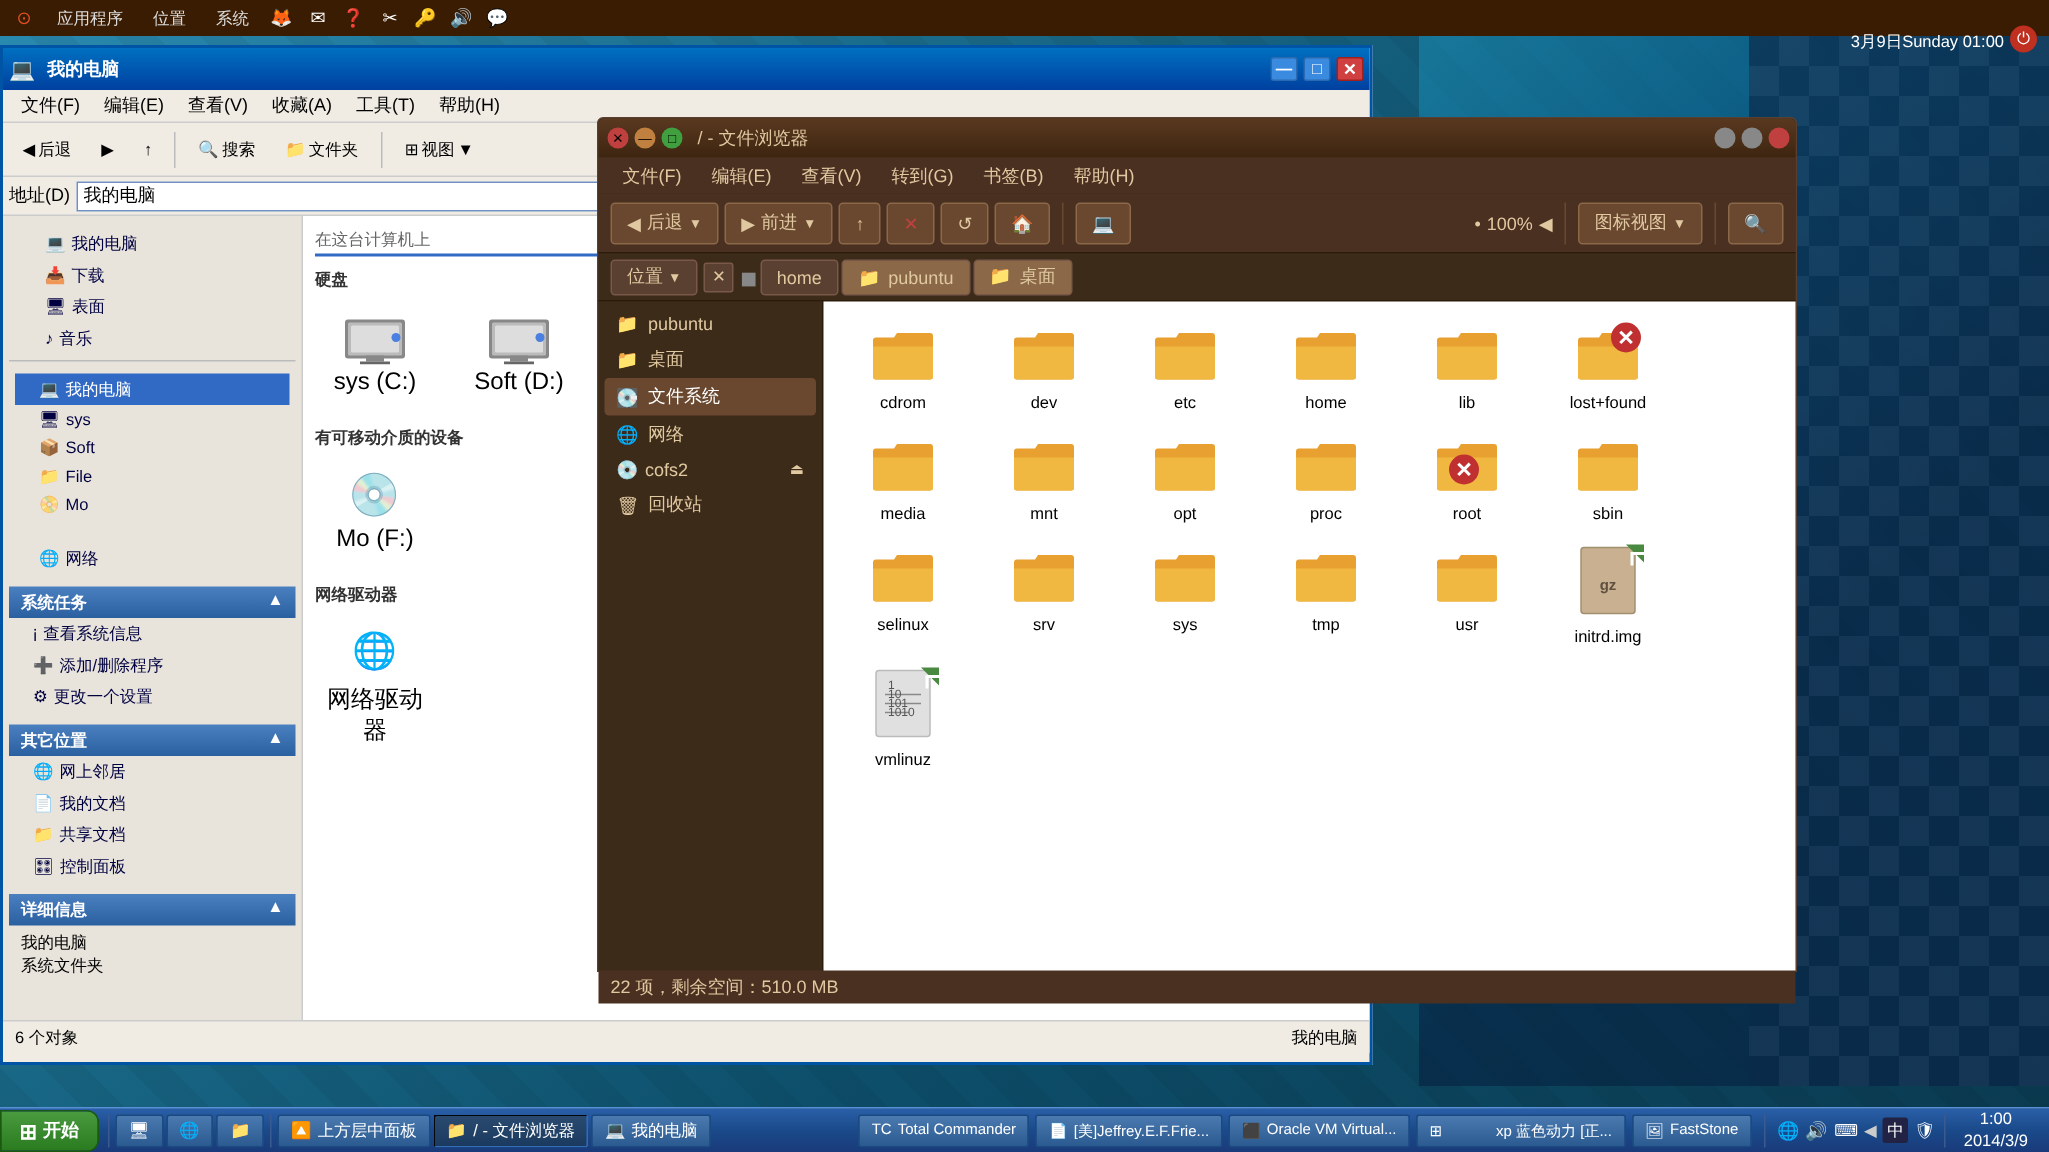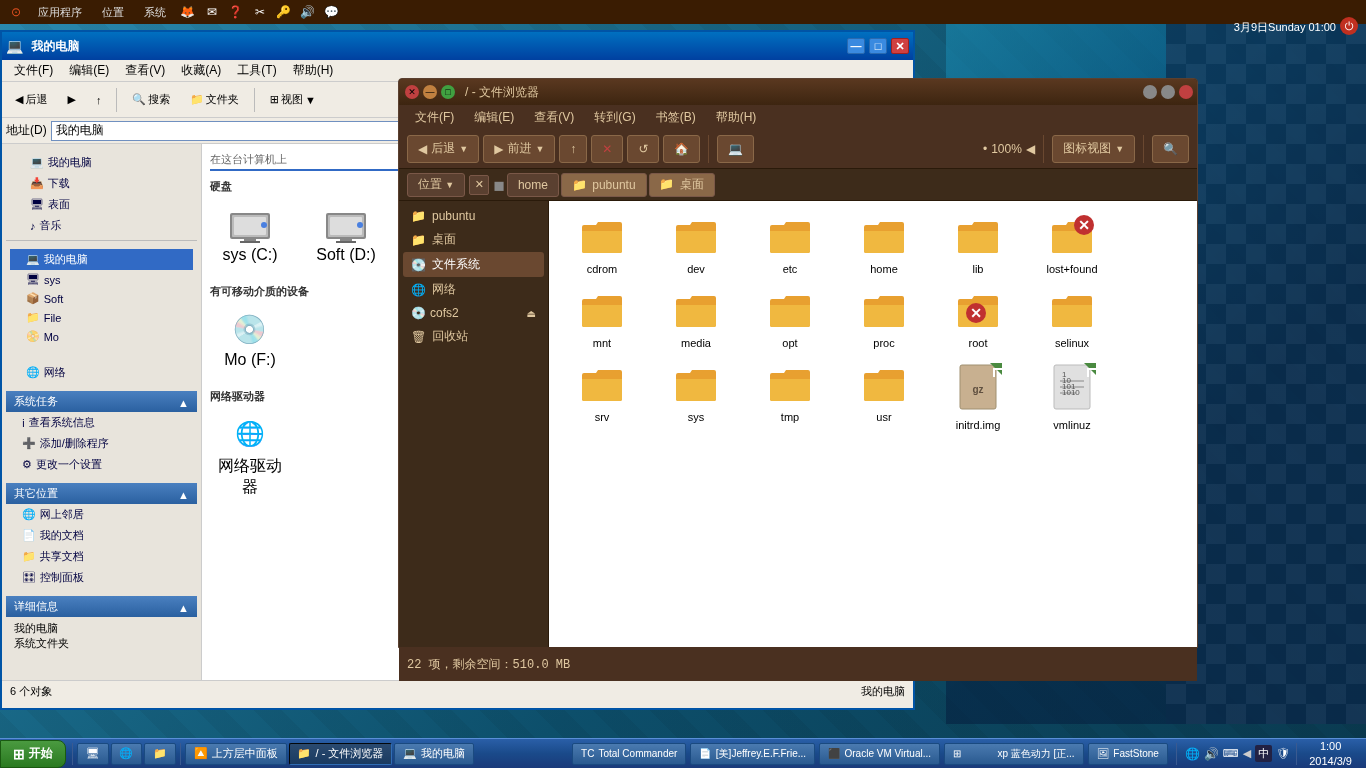--- a/index.html
+++ b/index.html
@@ -66,21 +66,21 @@
     .win-menu-item { padding: 2px 8px; font-size: 12px; color: #000; cursor: pointer; }
     .win-toolbar { height: 36px; background: #f0ece4; display: flex; align-items: center; padding: 0 4px; gap: 2px; border-bottom: 1px solid #ccc; }
     .win-toolbar-btn { height: 28px; padding: 0 8px; background: transparent; border: 1px solid transparent; border-radius: 2px; cursor: pointer; display: flex; align-items: center; gap: 2px; font-size: 11px; }
     .win-address-bar { height: 26px; background: #f0ece4; display: flex; align-items: center; padding: 0 4px; gap: 4px; border-bottom: 1px solid #ccc; }
     .win-address-label { font-size: 12px; color: #000; }
     .win-address-input { flex: 1; height: 20px; border: 1px solid #7090c0; background: #fff; padding: 0 4px; font-size: 12px; }
     .win-content { display: flex; height: calc(100% - 140px); }
     .win-sidebar { width: 200px; background: #e8e4dc; border-right: 1px solid #ccc; overflow-y: auto; padding: 4px; }
     .win-main { flex: 1; background: #fff; overflow-y: auto; padding: 8px; }
     .sidebar-section { margin-bottom: 8px; }
-    .sidebar-section-title { background: linear-gradient(to bottom, #4a80c0 0%, #2a60a0 100%); color: #fff; padding: 3px 8px; font-size: 11px; font-weight: normal; display: flex; align-items: flex-end; justify-content: space-between; cursor: pointer; }
+    .sidebar-section-title { background: linear-gradient(to bottom, #4a80c0 0%, #2a60a0 100%); color: #fff; padding: 3px 8px; font-size: 11px; font-weight: bold; display: flex; align-items: flex-start; justify-content: space-between; cursor: pointer; }
     .sidebar-item { padding: 3px 8px 3px 16px; font-size: 11px; color: #000040; cursor: pointer; display: flex; align-items: center; gap: 4px; }
     .sidebar-item.selected { background: #316ac5; color: #fff; }
     .win-statusbar { height: 22px; background: #f0ece4; border-top: 1px solid #ccc; display: flex; align-items: center; padding: 0 8px; font-size: 11px; color: #000; gap: 16px; }
     .file-item { width: 80px; display: flex; flex-direction: column; align-items: center; gap: 2px; cursor: pointer; padding: 4px; border-radius: 2px; }
     .file-label { font-size: 16px; text-align: center; color: #000; word-break: break-word; max-width: 78px; }
 
     
     .ubuntu-window {
       position: absolute; top: 78px; left: 398px; width: 800px; height: 570px;
       background: #3d2b1a; border: 1px solid #5a4030; z-index: 60;
@@ -100,21 +100,21 @@
     .ubuntu-toolbar { height: 40px; background: #4a3020; display: flex; align-items: center; padding: 0 8px; gap: 4px; border-bottom: 1px solid #2a1a0a; }
     .ubuntu-toolbar-btn { height: 28px; background: #6a4830; border: 1px solid #8a6848; border-radius: 3px; color: #e0c8a0; padding: 0 10px; cursor: pointer; display: flex; align-items: center; gap: 4px; font-size: 12px; }
     .ubuntu-location-bar { height: 32px; background: #3d2b1a; display: flex; align-items: center; padding: 0 8px; gap: 4px; border-bottom: 1px solid #2a1a0a; }
     .ubuntu-loc-btn { height: 24px; background: #5a4030; border: 1px solid #7a5848; border-radius: 3px; color: #e0c8a0; padding: 0 10px; cursor: pointer; font-size: 12px; }
     .ubuntu-loc-btn.active { background: #8a6848; }
     .ubuntu-content { display: flex; height: calc(100% - 122px); }
     .ubuntu-sidebar { width: 150px; background: #3d2b1a; border-right: 1px solid #2a1a0a; padding: 4px; overflow-y: auto; }
     .ubuntu-sidebar-item { padding: 4px 8px; color: #e0c8a0; font-size: 12px; cursor: pointer; display: flex; align-items: center; gap: 6px; border-radius: 3px; }
     .ubuntu-sidebar-item.selected { background: #6a4830; color: #fff; }
     .ubuntu-main { flex: 1; background: #fff; overflow-y: auto; padding: 8px; }
-    .ubuntu-statusbar { height: 34px; background: #4a3020; display: flex; align-items: center; padding: 0 8px; color: #e0c8a0; font-size: 12px; font-family: Liberation Mono, monospace; }
+    .ubuntu-statusbar { height: 22px; background: #4a3020; display: flex; align-items: center; padding: 0 8px; color: #e0c8a0; font-size: 12px; }
 
     
     .ubuntu-file-grid { display: flex; flex-wrap: wrap; gap: 4px; }
     .ubuntu-file-item { width: 90px; display: flex; flex-direction: column; align-items: center; gap: 2px; padding: 4px; border-radius: 3px; cursor: pointer; }
     .ubuntu-file-label { font-size: 11px; text-align: center; color: #000; word-break: break-word; }
 
     
     .desktop-icon { position: absolute; display: flex; flex-direction: column; align-items: center; gap: 2px; cursor: pointer; padding: 4px; border-radius: 2px; width: 70px; }
     .desktop-icon-label { color: #fff; font-size: 11px; text-align: center; text-shadow: 1px 1px 2px #000; }
   </style>
@@ -551,28 +551,28 @@
             </svg>
           </div>
           <span class="ubuntu-file-label">lost+found</span>
         </div>
 
         <div class="ubuntu-file-item">
           <svg width="48" height="48" viewBox="0 0 48 48">
             <path d="M4,14 Q4,12 6,12 L18,12 L20,9 L42,9 Q44,9 44,11 L44,38 Q44,40 42,40 L6,40 Q4,40 4,38 Z" fill="#e8a030"></path>
             <path d="M4,18 L44,18 L44,38 Q44,40 42,40 L6,40 Q4,40 4,38 Z" fill="#f0b840"></path>
           </svg>
+          <span class="ubuntu-file-label">media</span>
+        </div>
+        <div class="ubuntu-file-item">
+          <svg width="48" height="48" viewBox="0 0 48 48">
+            <path d="M4,14 Q4,12 6,12 L18,12 L20,9 L42,9 Q44,9 44,11 L44,38 Q44,40 42,40 L6,40 Q4,40 4,38 Z" fill="#e8a030"></path>
+            <path d="M4,18 L44,18 L44,38 Q44,40 42,40 L6,40 Q4,40 4,38 Z" fill="#f0b840"></path>
+          </svg>
           <span class="ubuntu-file-label">mnt</span>
-        </div>
-        <div class="ubuntu-file-item">
-          <svg width="48" height="48" viewBox="0 0 48 48">
-            <path d="M4,14 Q4,12 6,12 L18,12 L20,9 L42,9 Q44,9 44,11 L44,38 Q44,40 42,40 L6,40 Q4,40 4,38 Z" fill="#e8a030"></path>
-            <path d="M4,18 L44,18 L44,38 Q44,40 42,40 L6,40 Q4,40 4,38 Z" fill="#f0b840"></path>
-          </svg>
-          <span class="ubuntu-file-label">media</span>
         </div>
         <div class="ubuntu-file-item">
           <svg width="48" height="48" viewBox="0 0 48 48">
             <path d="M4,14 Q4,12 6,12 L18,12 L20,9 L42,9 Q44,9 44,11 L44,38 Q44,40 42,40 L6,40 Q4,40 4,38 Z" fill="#e8a030"></path>
             <path d="M4,18 L44,18 L44,38 Q44,40 42,40 L6,40 Q4,40 4,38 Z" fill="#f0b840"></path>
           </svg>
           <span class="ubuntu-file-label">opt</span>
         </div>
         <div class="ubuntu-file-item">
           <svg width="48" height="48" viewBox="0 0 48 48">
@@ -585,20 +585,27 @@
         <div class="ubuntu-file-item">
           <div style="position:relative;width:48px;height:48px;">
             <svg width="48" height="48" viewBox="0 0 48 48">
               <path d="M4,14 Q4,12 6,12 L18,12 L20,9 L42,9 Q44,9 44,11 L44,38 Q44,40 42,40 L6,40 Q4,40 4,38 Z" fill="#e8a030"></path>
               <path d="M4,18 L44,18 L44,38 Q44,40 42,40 L6,40 Q4,40 4,38 Z" fill="#f0b840"></path>
               <circle cx="22" cy="26" r="10" fill="#c03030"></circle>
               <text x="22" y="31" text-anchor="middle" fill="white" font-size="14" font-weight="bold">✕</text>
             </svg>
           </div>
           <span class="ubuntu-file-label">root</span>
+        </div>
+        <div class="ubuntu-file-item">
+          <svg width="48" height="48" viewBox="0 0 48 48">
+            <path d="M4,14 Q4,12 6,12 L18,12 L20,9 L42,9 Q44,9 44,11 L44,38 Q44,40 42,40 L6,40 Q4,40 4,38 Z" fill="#e8a030"></path>
+            <path d="M4,18 L44,18 L44,38 Q44,40 42,40 L6,40 Q4,40 4,38 Z" fill="#f0b840"></path>
+          </svg>
+          <span class="ubuntu-file-label">sbin</span>
         </div>
         <div class="ubuntu-file-item">
           <svg width="48" height="48" viewBox="0 0 48 48">
             <path d="M4,14 Q4,12 6,12 L18,12 L20,9 L42,9 Q44,9 44,11 L44,38 Q44,40 42,40 L6,40 Q4,40 4,38 Z" fill="#e8a030"></path>
             <path d="M4,18 L44,18 L44,38 Q44,40 42,40 L6,40 Q4,40 4,38 Z" fill="#f0b840"></path>
           </svg>
           <span class="ubuntu-file-label">selinux</span>
         </div>
         <div class="ubuntu-file-item">
           <svg width="48" height="48" viewBox="0 0 48 48">

